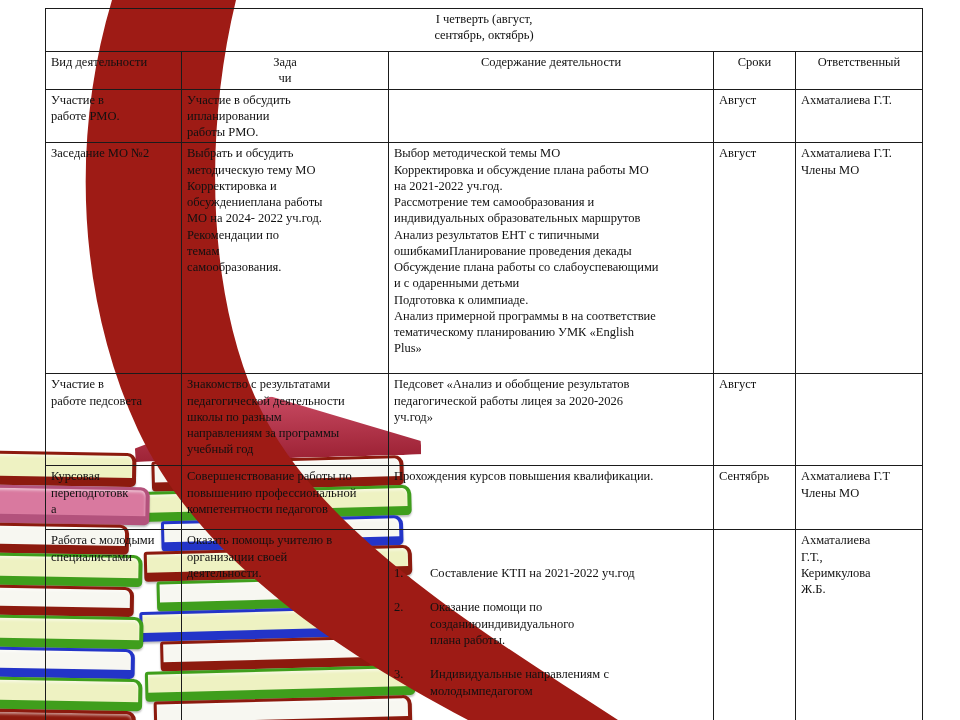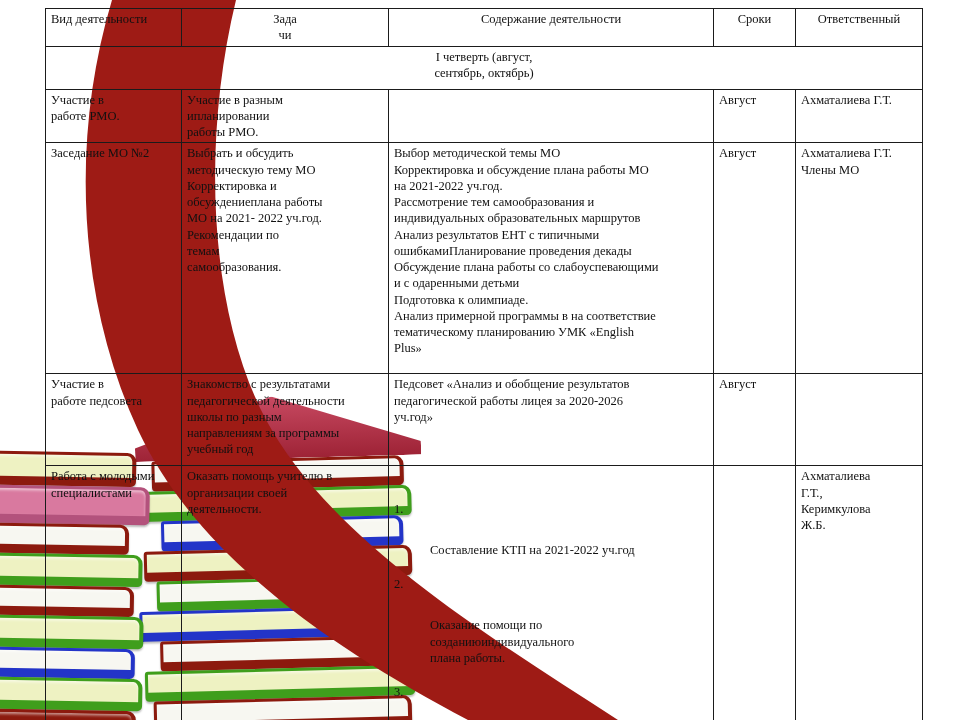--- a/index.html
+++ b/index.html
@@ -40,21 +40,21 @@
     border-collapse:collapse; table-layout:fixed; background:transparent;
   }
   .plan td, .plan th {
     border:1px solid #1b1b1b; vertical-align:top; padding:2px 5px;
     font-size:12.5px; line-height:1.3; font-weight:normal; text-align:left;
     white-space:pre-line; background:transparent; overflow:hidden;
   }
   .plan th.center, .plan td.center { text-align:center; }
   .numlist { margin:0; padding:0; list-style:none; }
   .numlist li { display:grid; grid-template-columns:30px 1fr; column-gap:6px; margin-bottom:2px; }
-  .numlist .li-text { white-space:pre-line;margin-top:41px; }
+  .numlist .li-text { white-space:pre-line; }
 </style>
 </head>
 <body>
 
 <div class="slide">
 
   <div class="decor">
 
     <div class="stack stack-right">
       <div class="roof"></div>
@@ -89,52 +89,52 @@
   <table class="plan">
     <colgroup>
       <col style="width:136px">
         <col style="width:207px">
         <col style="width:325px">
       <col style="width:82px">
         <col style="width:127px">
     </colgroup>
 
     <tbody>
-        <tr style="height:37px">
+        <tr style="height:43px">
+      <td colspan="5" class="center">I четверть (август,
+сентябрь, октябрь)</td>
+    </tr>
+
+    <tr style="height:37px">
       <th>Вид деятельности</th>
       <th class="center">Зада
 чи</th>
       <th class="center">Содержание деятельности</th>
       <th class="center">Сроки</th>
       <th class="center">Ответственный</th>
     </tr>
 
-    <tr style="height:43px">
-      <td colspan="5" class="center">I четверть (август,
-сентябрь, октябрь)</td>
-    </tr>
-
     <tr style="height:52px">
       <td>Участие в
 работе РМО.</td>
-      <td>Участие в разным
+      <td>Участие в обсудить
 ипланировании
 работы РМО.</td>
       <td></td>
       <td>Август</td>
       <td>Ахматалиева Г.Т.</td>
     </tr>
 
     <tr style="height:231px">
       <td>Заседание МО №2</td>
       <td>Выбрать и обсудить
 методическую тему МО
 Корректировка и
 обсуждениеплана работы
-МО на 2021- 2022 уч.год.
+МО на 2024- 2022 уч.год.
 Рекомендации по
 темам
 самообразования.</td>
       <td>Выбор методической темы МО
 Корректировка и обсуждение плана работы МО
 на 2021-2022 уч.год.
 Рассмотрение тем самообразования и
 индивидуальных образовательных маршрутов
 Анализ результатов ЕНТ с типичными
 ошибкамиПланирование проведения декады
@@ -157,20 +157,32 @@
 школы по разным
 направлениям за программы
 учебный год</td>
       <td>Педсовет «Анализ и обобщение результатов
 педагогической работы лицея за 2020-2026
 уч.год»</td>
       <td>Август</td>
       <td></td>
     </tr>
 
+    <tr style="height:64px">
+      <td>Курсовая
+переподготовк
+а</td>
+      <td>Совершенствование работы по
+повышению профессиональной
+компетентности  педагогов</td>
+      <td>Прохождения курсов повышения квалификации.</td>
+      <td>Сентябрь</td>
+      <td>Ахматалиева Г.Т
+Члены МО</td>
+    </tr>
 
     <tr style="height:105px">
       <td>Работа с молодыми
 специалистами</td>
       <td>Оказать помощь учителю в
 организации своей
 деятельности.</td>
       <td>
         <ol class="numlist">
           <li>

